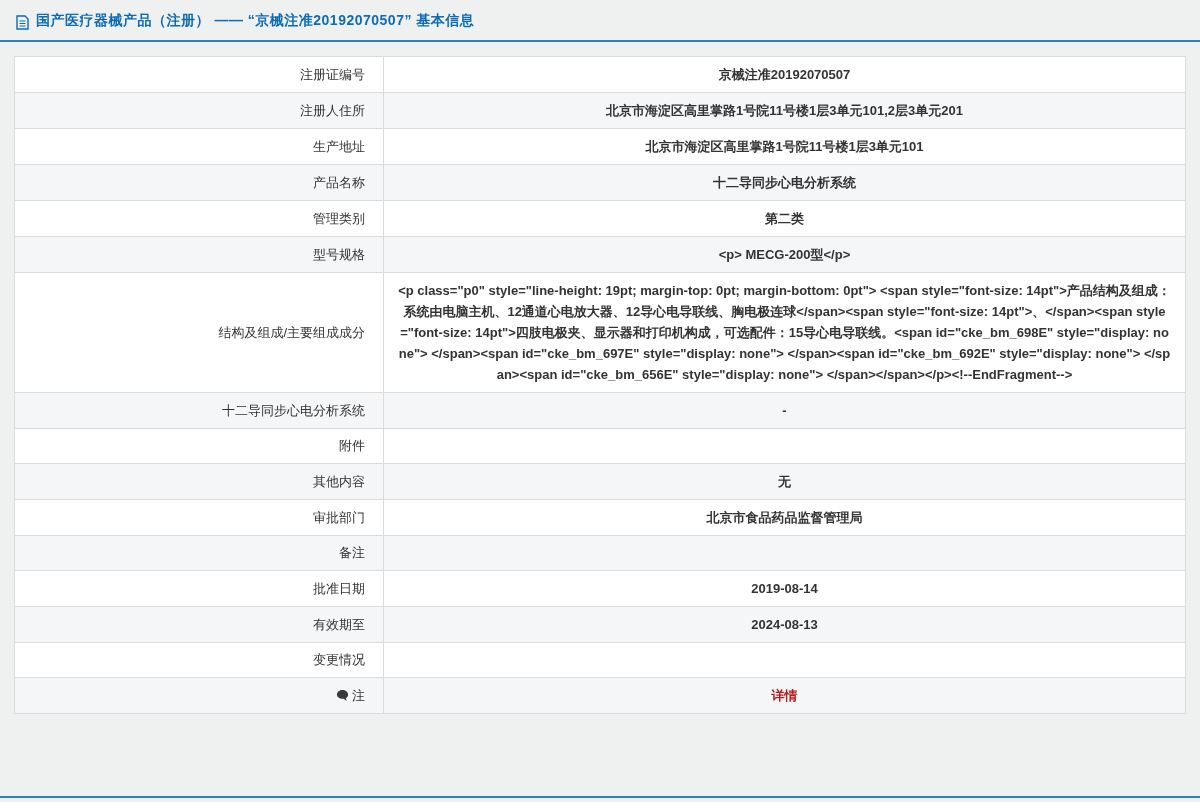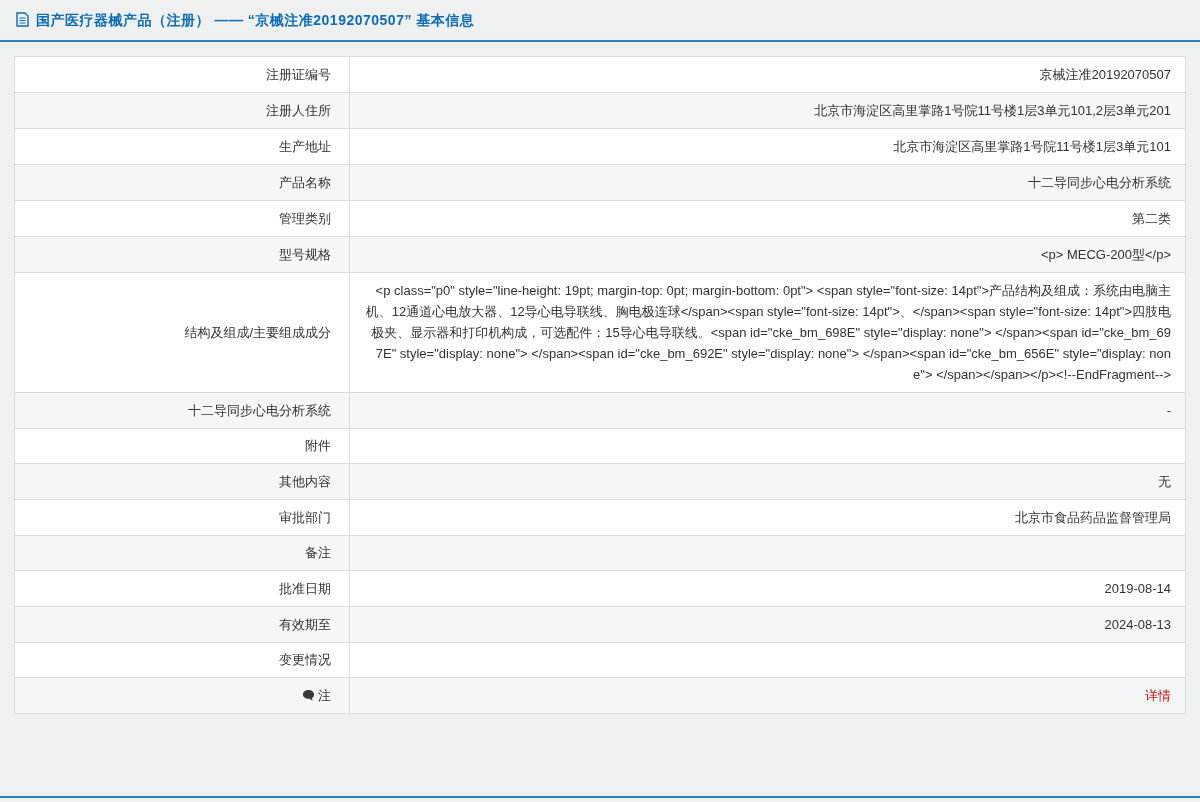--- a/index.html
+++ b/index.html
@@ -5,21 +5,21 @@
   * { box-sizing: border-box; margin: 0; padding: 0; }
   html, body { width: 1200px; height: 802px; }
   body {
     position: relative;
     background: #eff0f0;
     font-family: "Liberation Sans", "DejaVu Sans", sans-serif;
     overflow: hidden;
   }
   .header {
     display: flex;
-    align-items: flex-start;
+    align-items: flex-end;
     gap: 7px;
     padding: 12px 8px 10px 16px;
     border-bottom: 2px solid #2e80c0;
   }
   .header .title {
     color: #0d6cb5;
     font-size: 14px;
     font-weight: bold;
     letter-spacing: 0.5px;
   }
@@ -32,32 +32,33 @@
     table-layout: fixed;
   }
   table.info tr:nth-child(even) { background: #f5f6f8; }
   table.info td {
     border: 1px solid #dcdcdc;
     font-size: 13px;
     color: #333333;
     vertical-align: middle;
   }
   td.lc {
-    width: 335px;
+    width: 369px;
     text-align: right;
     padding: 7px 18px 7px 8px;
     line-height: 20px;
     color: #3a3a3a;
     white-space: nowrap;
   }
   td.vc {
     padding: 7px 14px;
     line-height: 21px;
     word-break: break-all;
-    text-align: right;
+    text-align: center;
+    font-weight: bold;
   }
   td.lc .note-icon { display: inline-flex; vertical-align: -2px; margin-right: 3px; }
   a.detail-link { color: #b91c1c; text-decoration: none; cursor: pointer; }
   .bottom-line {
     position: absolute;
     left: 0; right: 0;
     bottom: 4px;
     height: 2px;
     background: #2e80c0;
   }

